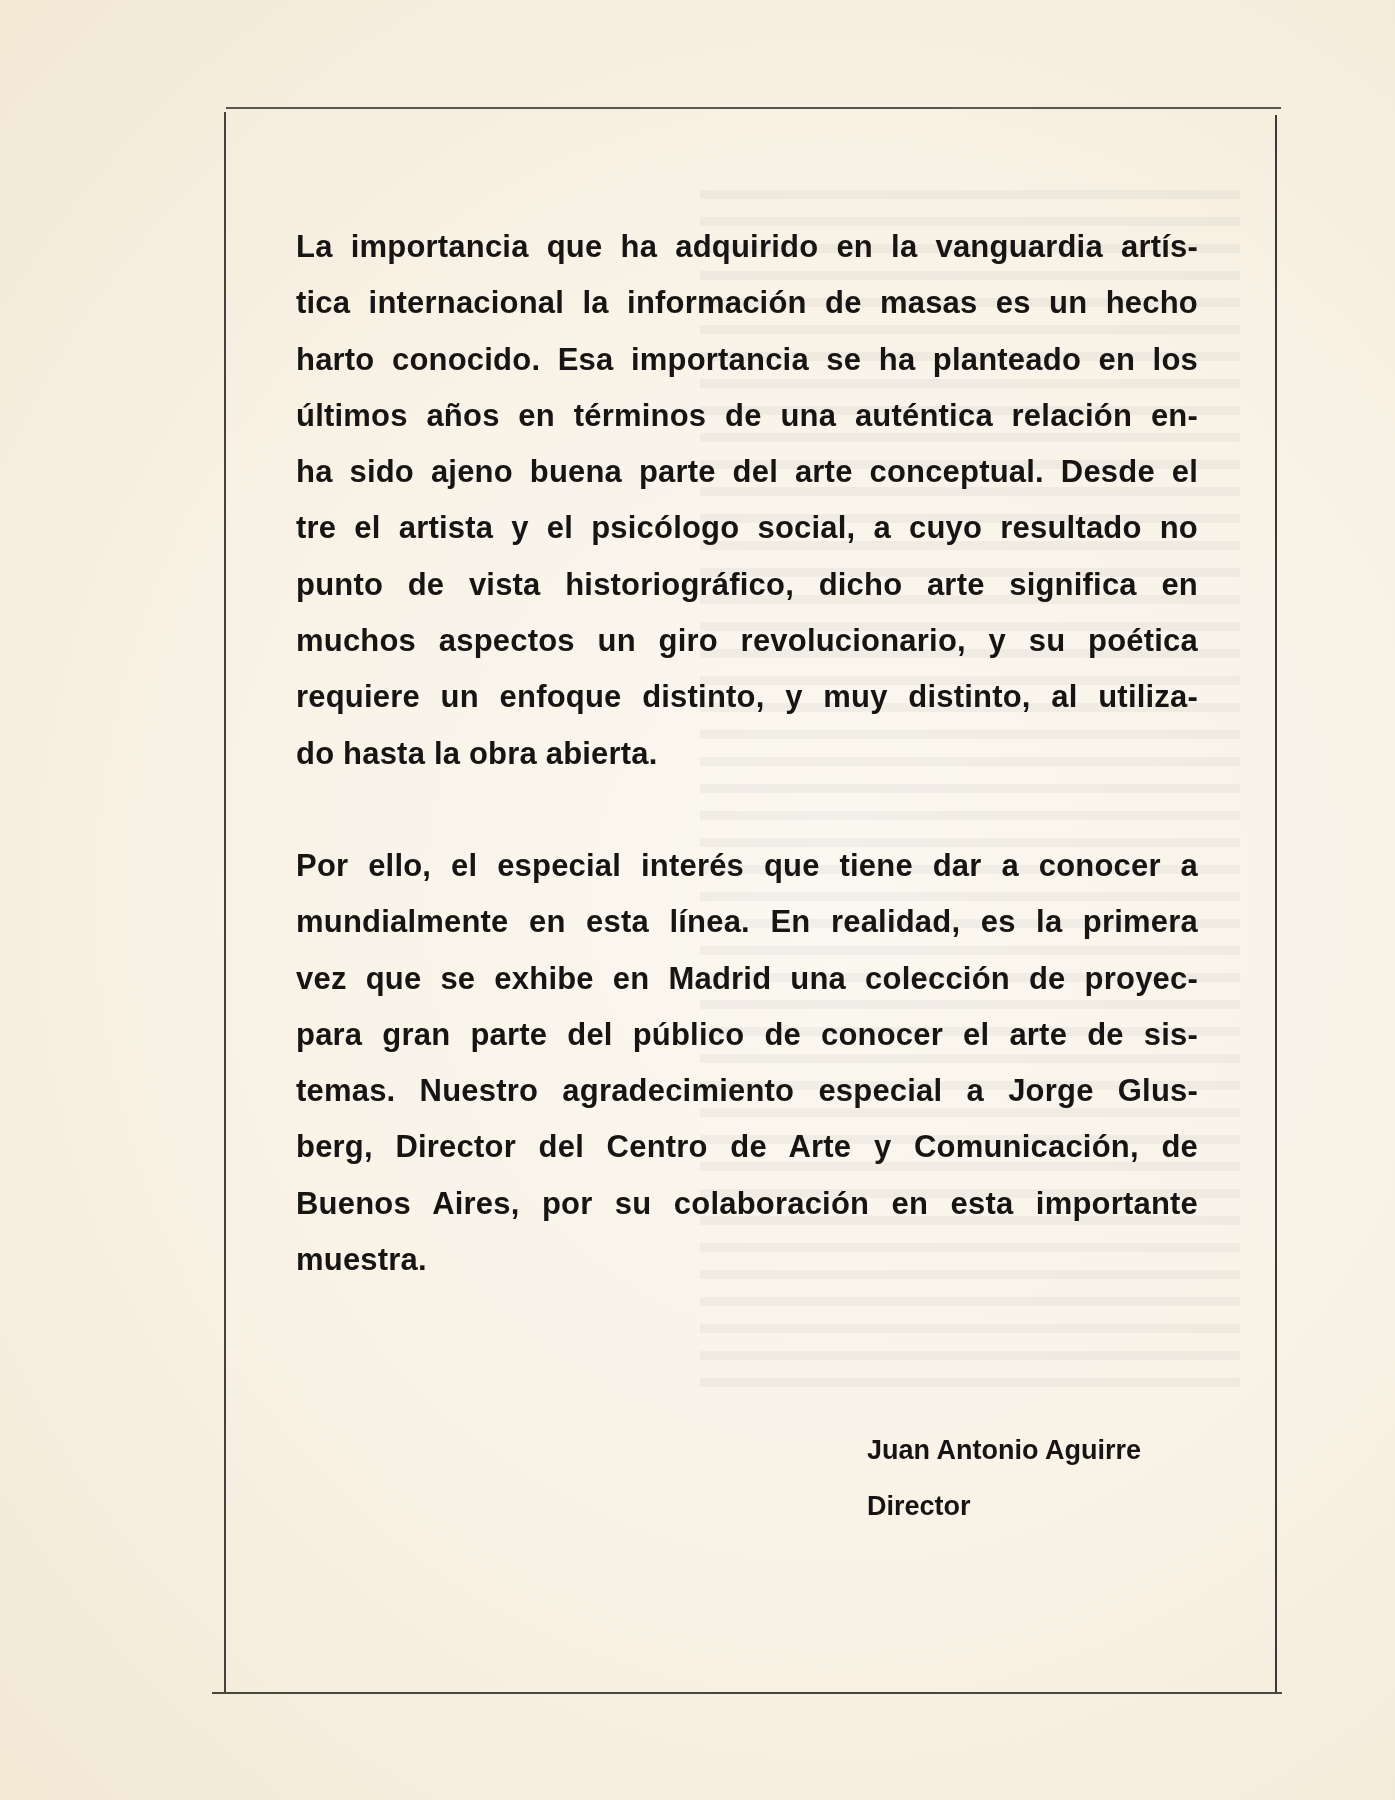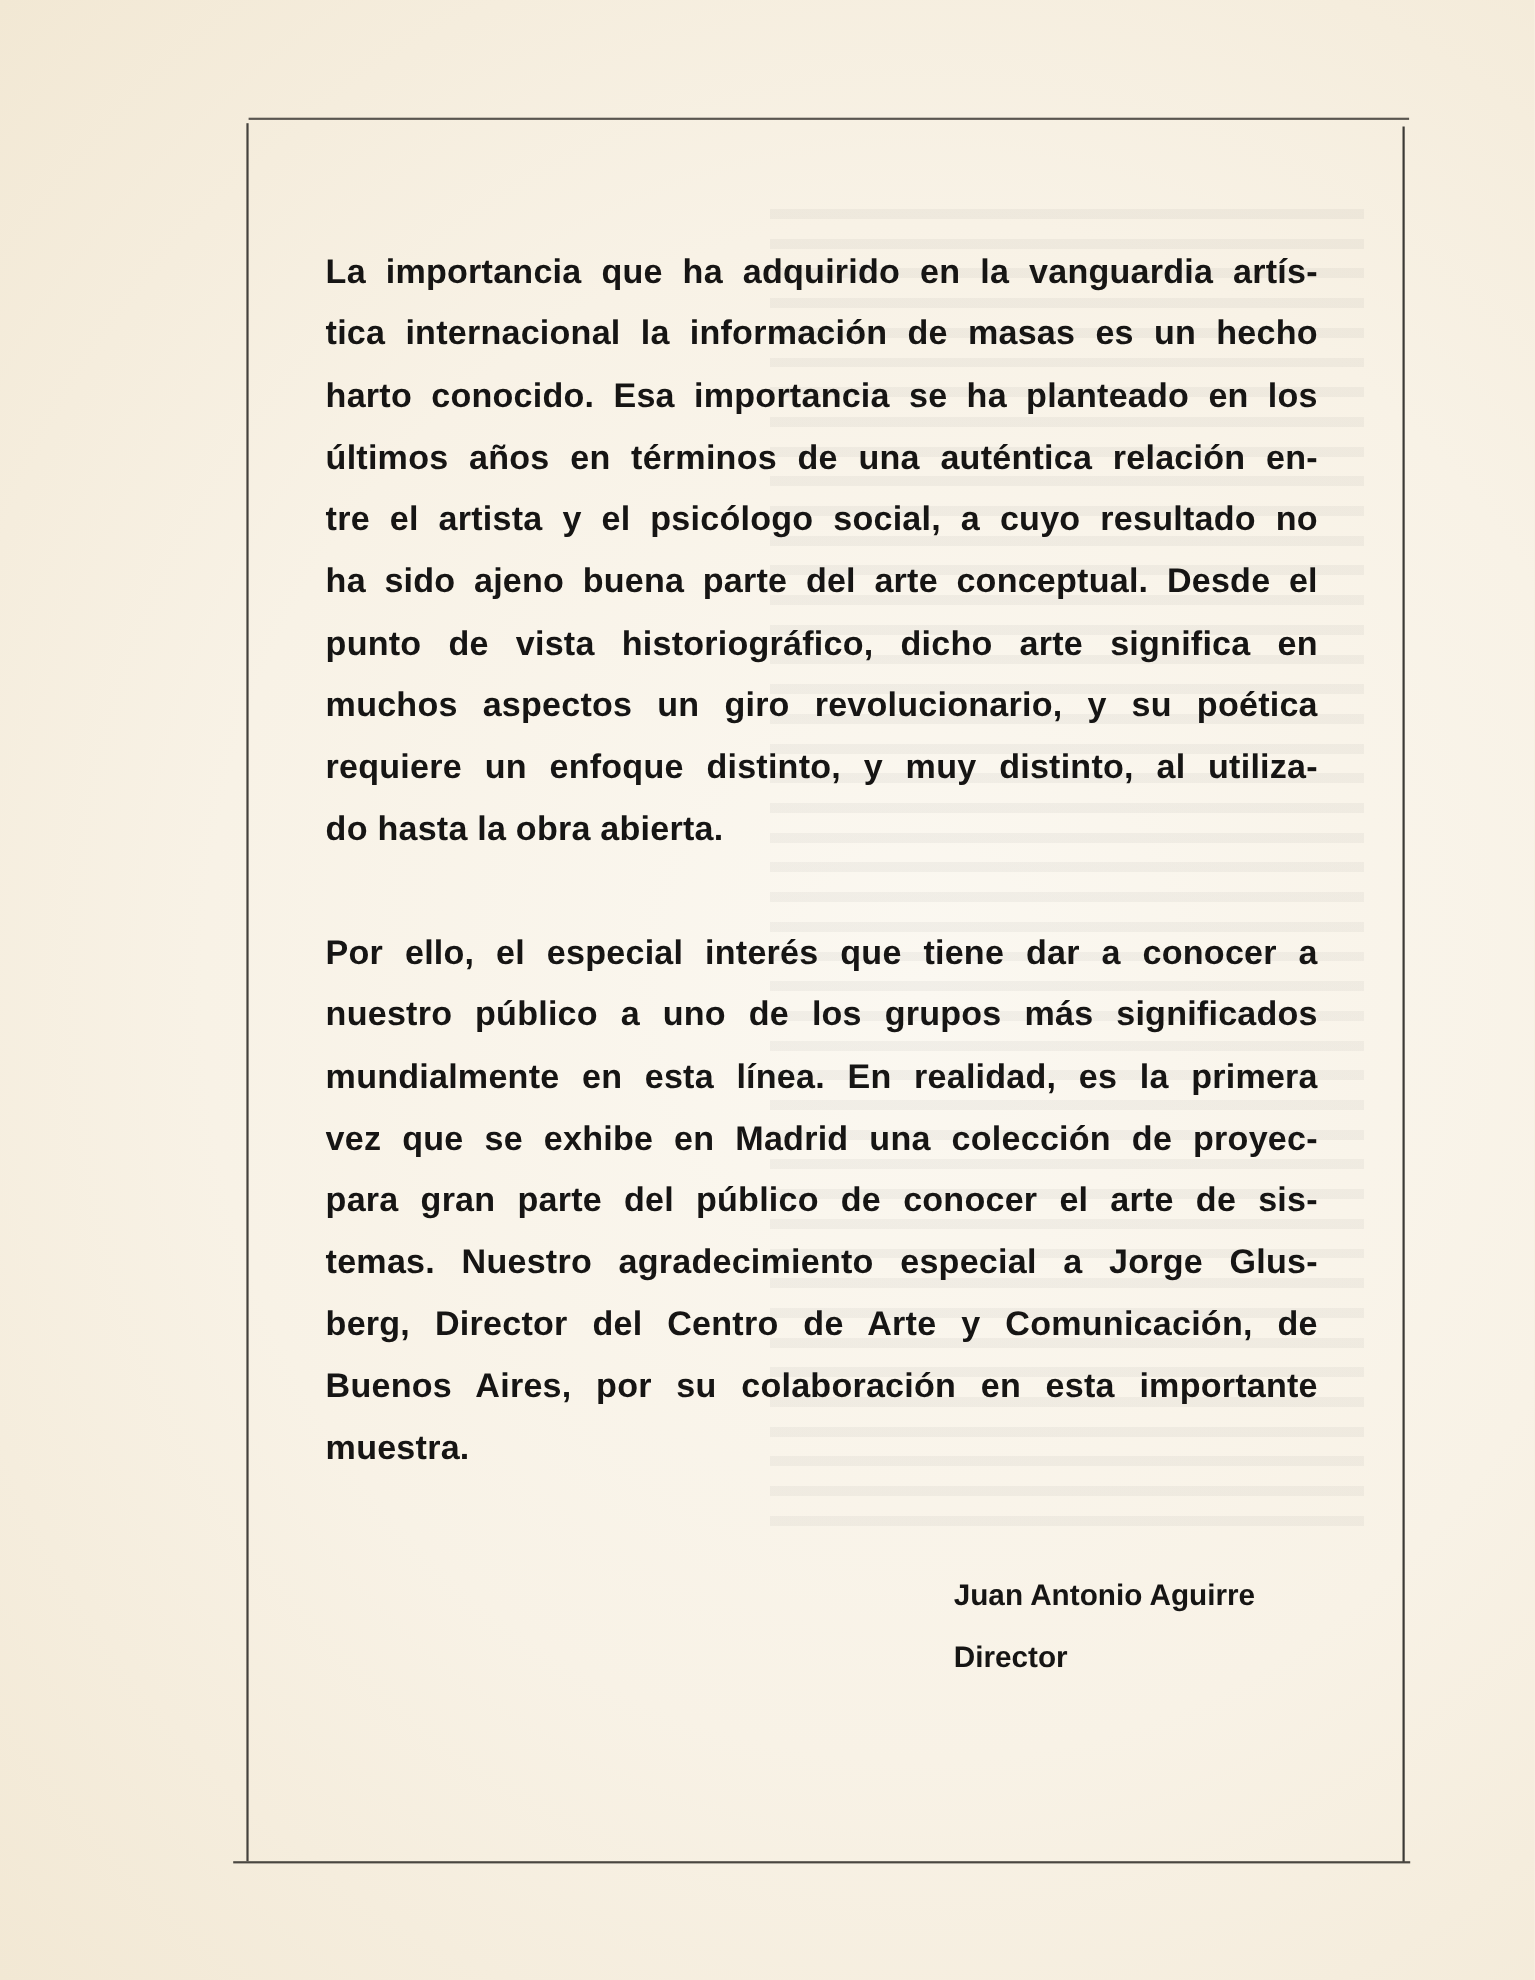--- a/index.html
+++ b/index.html
@@ -119,30 +119,29 @@
 <div class="frame-left"></div>
 <div class="frame-right"></div>
 <div class="frame-bottom"></div>
 
 <div class="body-text">
   <p class="para">
     <span class="line">La importancia que ha adquirido en la vanguardia artís-</span>
     <span class="line">tica internacional la información de masas es un hecho</span>
     <span class="line">harto conocido. Esa importancia se ha planteado en los</span>
     <span class="line">últimos años en términos de una auténtica relación en-</span>
+    <span class="line">ha sido ajeno buena parte del arte conceptual. Desde el</span>
     <span class="line">tre el artista y el psicólogo social, a cuyo resultado no</span>
-    <span class="line">ha sido ajeno buena parte del arte conceptual. Desde el</span>
     <span class="line">punto de vista historiográfico, dicho arte significa en</span>
     <span class="line">muchos aspectos un giro revolucionario, y su poética</span>
     <span class="line">requiere un enfoque distinto, y muy distinto, al utiliza-</span>
     <span class="line last">do hasta la obra abierta.</span>
   </p>
   <p class="para">
     <span class="line">Por ello, el especial interés que tiene dar a conocer a</span>
-    <span class="line">nuestro público a uno de los grupos más significados</span>
     <span class="line">mundialmente en esta línea. En realidad, es la primera</span>
     <span class="line">vez que se exhibe en Madrid una colección de proyec-</span>
     <span class="line">para gran parte del público de conocer el arte de sis-</span>
     <span class="line">temas. Nuestro agradecimiento especial a Jorge Glus-</span>
     <span class="line">berg, Director del Centro de Arte y Comunicación, de</span>
     <span class="line">Buenos Aires, por su colaboración en esta importante</span>
     <span class="line last">muestra.</span>
   </p>
 </div>
 

